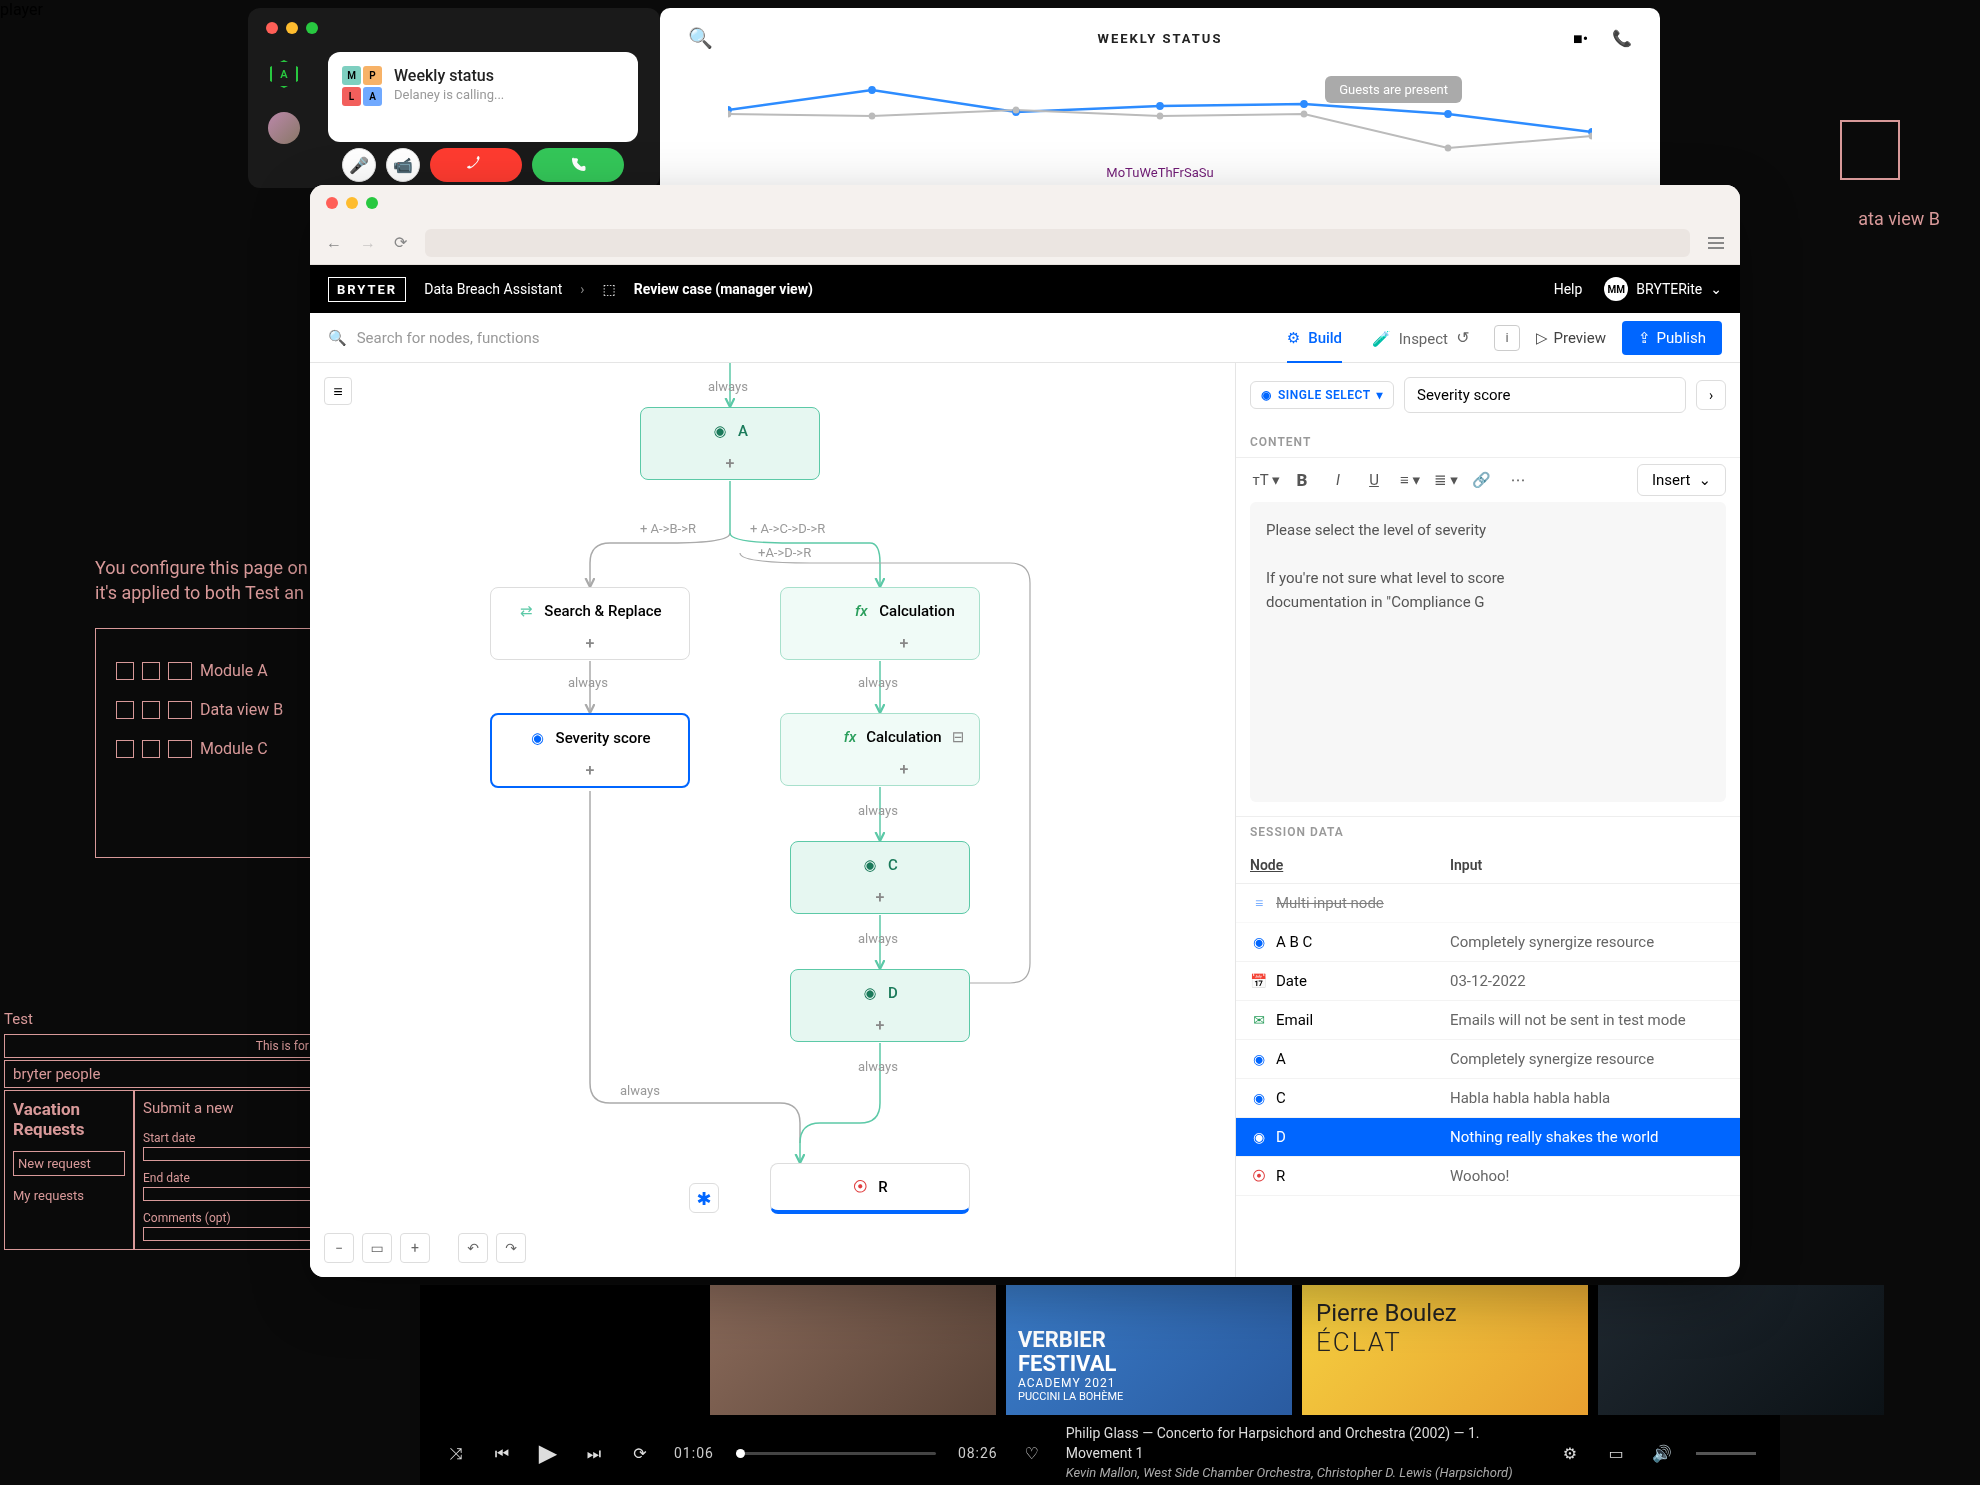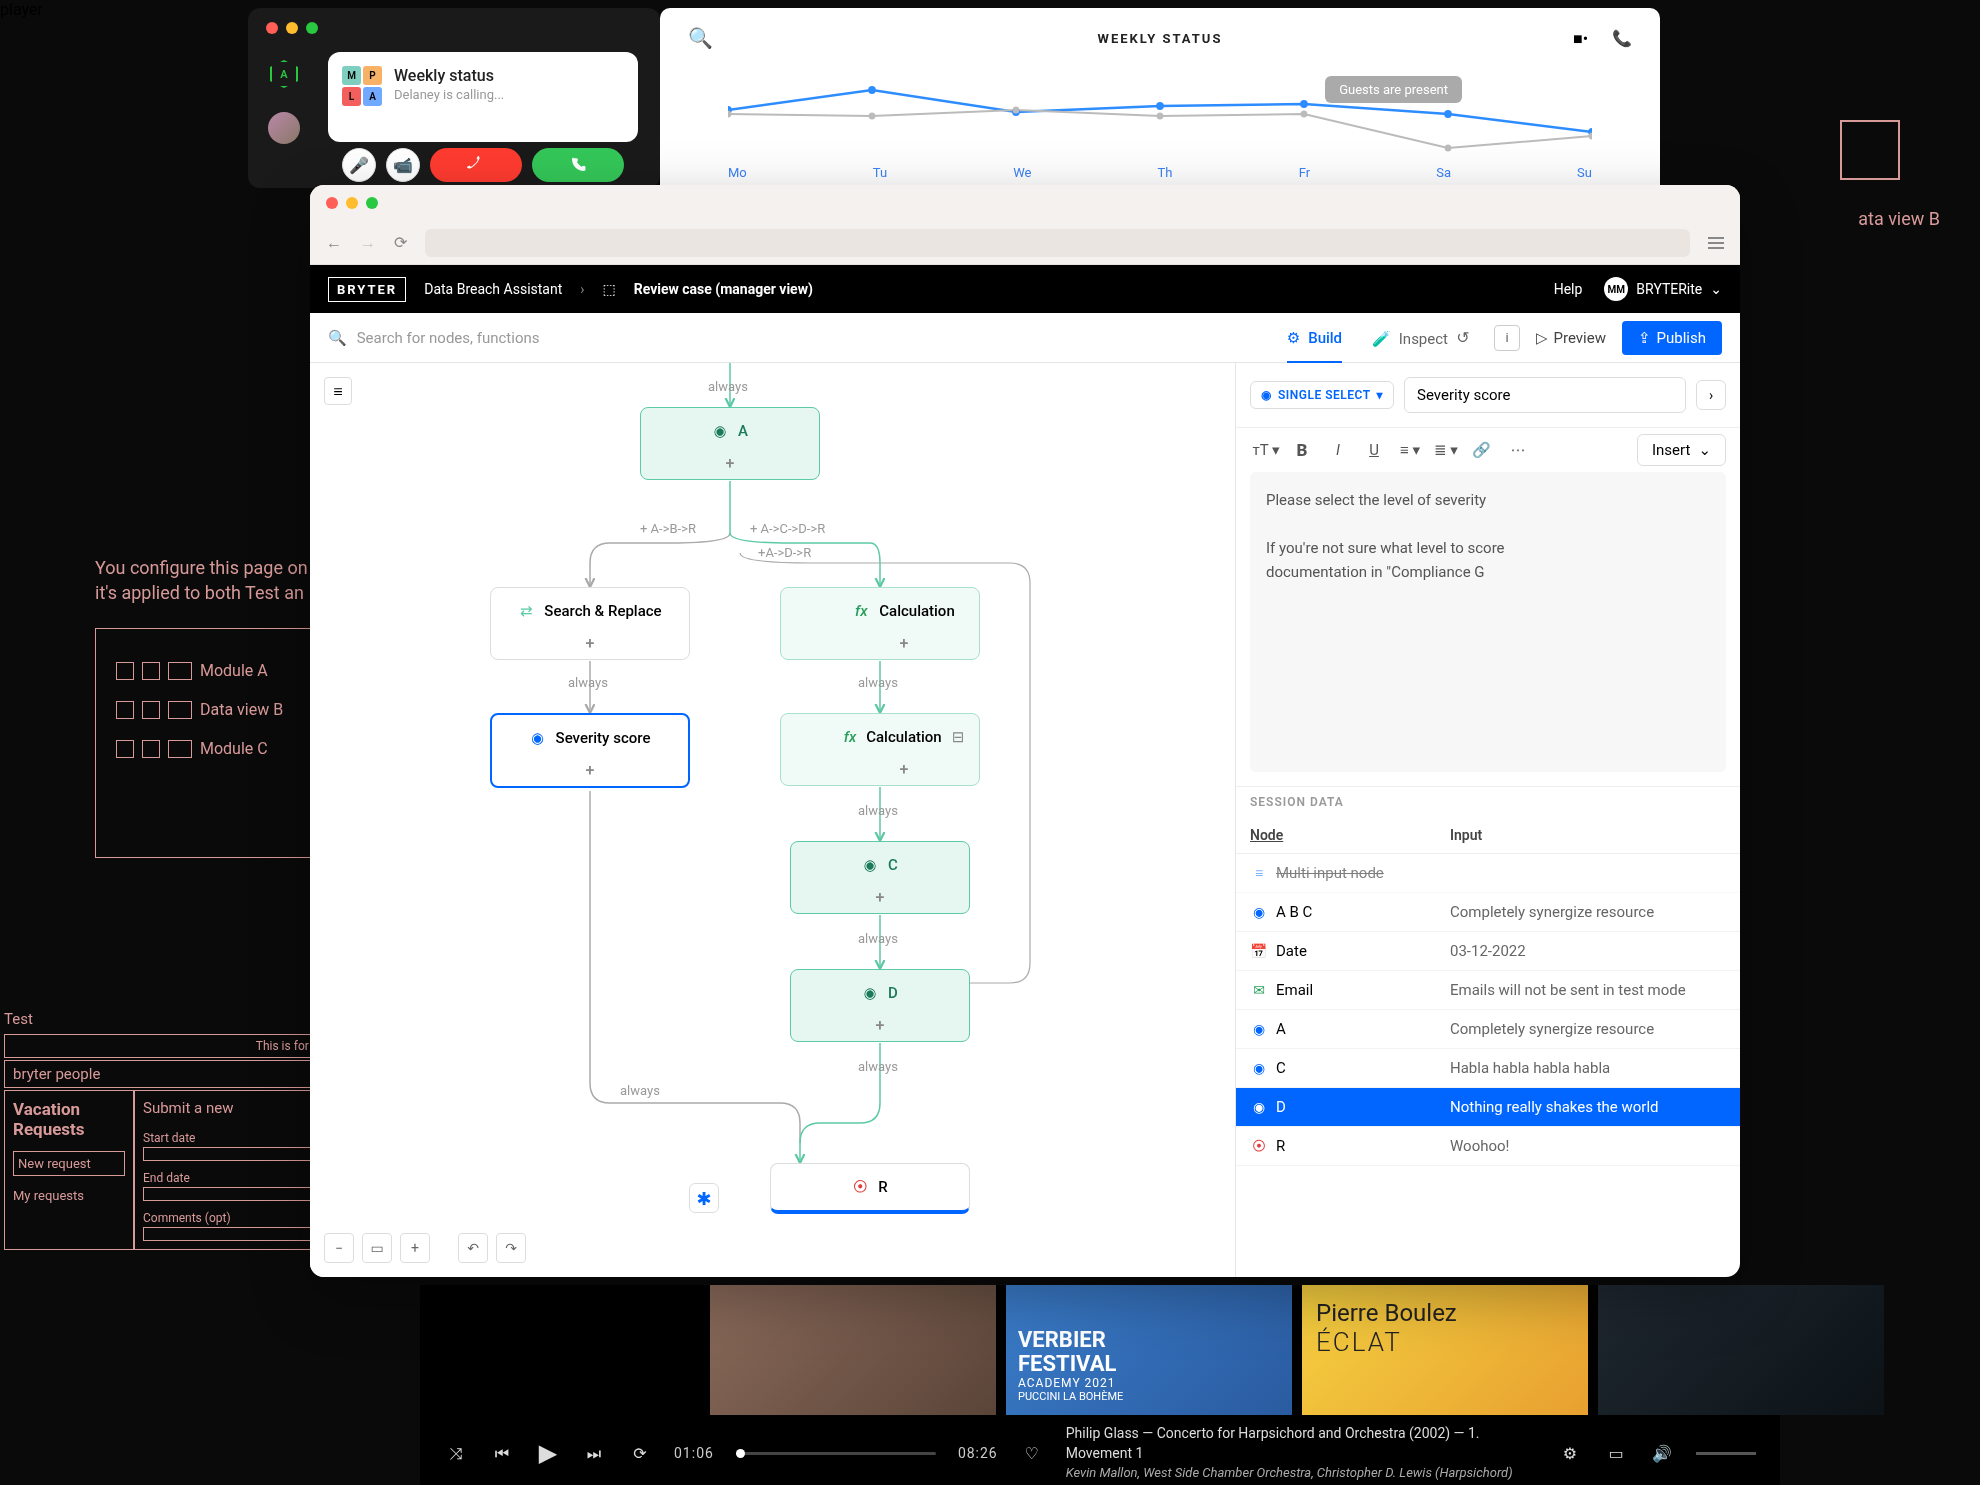--- a/index.html
+++ b/index.html
@@ -28,21 +28,21 @@
 .btn-pill { flex: 1; height: 34px; border-radius: 17px; display: flex; align-items: center; justify-content: center; }
 .btn-pill.red { background: #ff3b30; color: #fff; }
 .btn-pill.green { background: #34c759; color: #fff; }
 
 
 .chart-window { position: absolute; left: 660px; top: 8px; width: 1000px; height: 190px; background: #fff; border-radius: 10px; padding: 18px 28px; }
 .chart-header { display: flex; align-items: center; justify-content: space-between; }
 .chart-title { font-size: 13px; letter-spacing: 2px; font-weight: 700; color: #222; position: absolute; left: 50%; transform: translateX(-50%); }
 .chart-icons-right { display: flex; gap: 24px; margin-left: auto; }
 .chart-body { position: relative; height: 110px; margin-top: 20px; }
-.chart-axis { position: absolute; bottom: 0; left: 40px; right: 40px; display: flex; justify-content: space-between; font-size: 13px; color: #3b82f6; }
+.chart-axis { position: absolute; bottom: 0; left: 40px; right: 40px; display: flex; justify-content: center; font-size: 13px; color: #701a75; }
 .chart-badge { position: absolute; right: 170px; top: 6px; background: #aaa; color: #fff; font-size: 13px; padding: 6px 14px; border-radius: 6px; }
 svg.chart-svg { position: absolute; left: 40px; right: 40px; top: 0; height: 90px; width: calc(100% - 80px); }
 
 
 .bryter-window { position: absolute; left: 310px; top: 185px; width: 1430px; height: 1092px; background: #fff; border-radius: 14px; display: flex; flex-direction: column; overflow: hidden; box-shadow: 0 20px 60px rgba(0,0,0,0.3); }
 .bryter-tabbar { height: 36px; background: #f5f1ee; display: flex; align-items: center; padding: 0 16px; gap: 8px; }
 .bryter-toolbar { height: 44px; background: #f5f1ee; display: flex; align-items: center; padding: 0 16px; gap: 18px; border-bottom: 1px solid #e5e0dc; color: #888; }
 .url-bar { flex: 1; height: 28px; background: #ebe5e1; border-radius: 6px; }
 .hamburger { display: flex; flex-direction: column; gap: 3px; }
 .hamburger span { width: 16px; height: 2px; background: #888; }
@@ -479,20 +479,21 @@
     <div class="side-panel">
       <div class="panel-top-row">
         <div class="type-chip">
             <span class="icon-radio">◉</span>
             <span>SINGLE SELECT</span>
             <span>▾</span>
           </div>
         <input class="title-input" value="Severity score" style="">
         <div class="goto-btn">›</div>
       </div>
+      <div class="section-label">CONTENT</div>
       <div class="rte-toolbar">
         <div class="rte-btn">тT ▾</div>
         <div class="rte-btn bold">B</div>
         <div class="rte-btn">
             <i>I</i>
           </div>
         <div class="rte-btn">
             <u>U</u>
           </div>
         <div class="rte-btn">≡ ▾</div>

